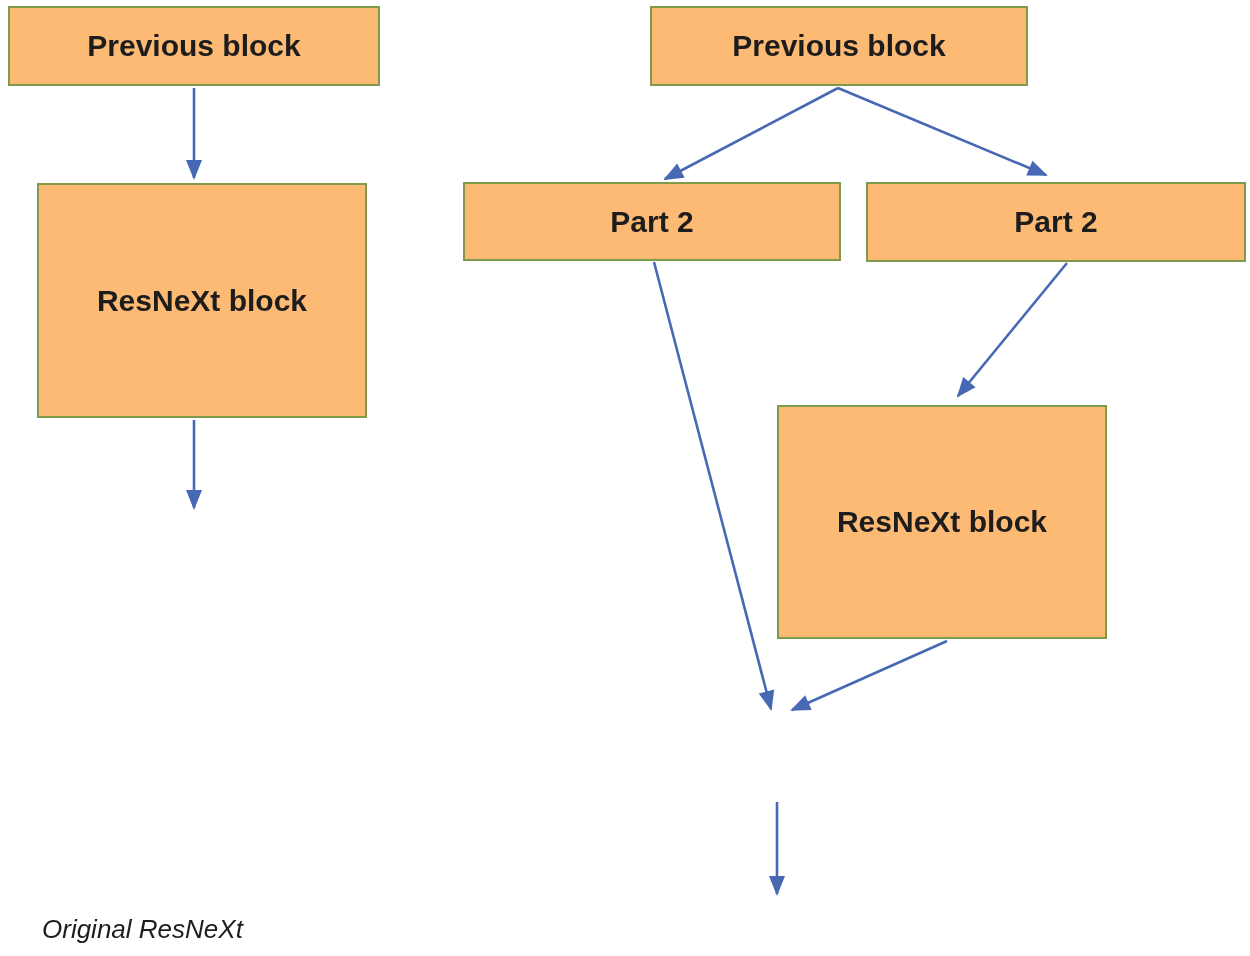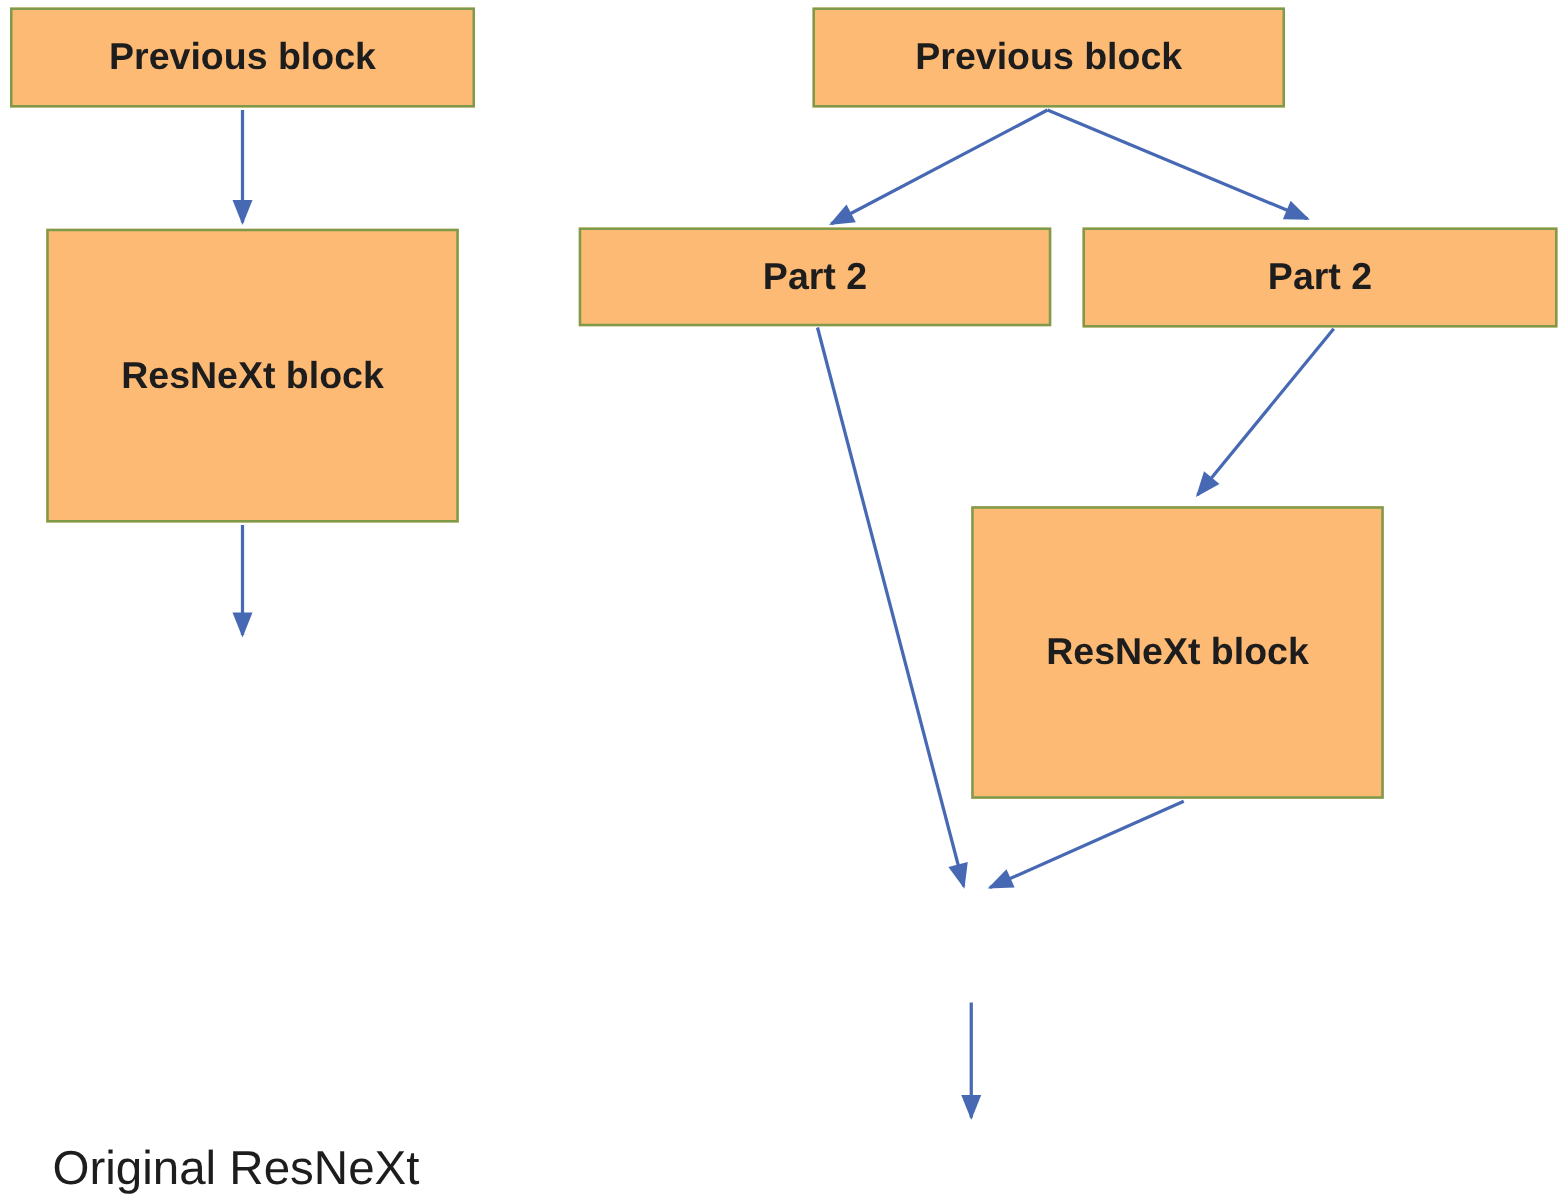--- a/index.html
+++ b/index.html
@@ -27,23 +27,24 @@
     display:flex;align-items:center;justify-content:center;
   }
   .box span{
     font-weight:bold;
     font-size:30px;
     color:var(--text);
     white-space:nowrap;
   }
   .caption{
     position:absolute;
-    font-size:38px;
+    font-size:26px;
     color:var(--text);
     white-space:nowrap;
+    font-style:italic;
   }
 </style>
 </head>
 <body>
 
 <div class="canvas">
 
   <svg class="arrows" viewBox="0 0 1250 956" xmlns="http://www.w3.org/2000/svg">
     <defs>
       <marker id="ah" markerUnits="userSpaceOnUse" markerWidth="22" markerHeight="18" refX="19" refY="9" orient="auto">

